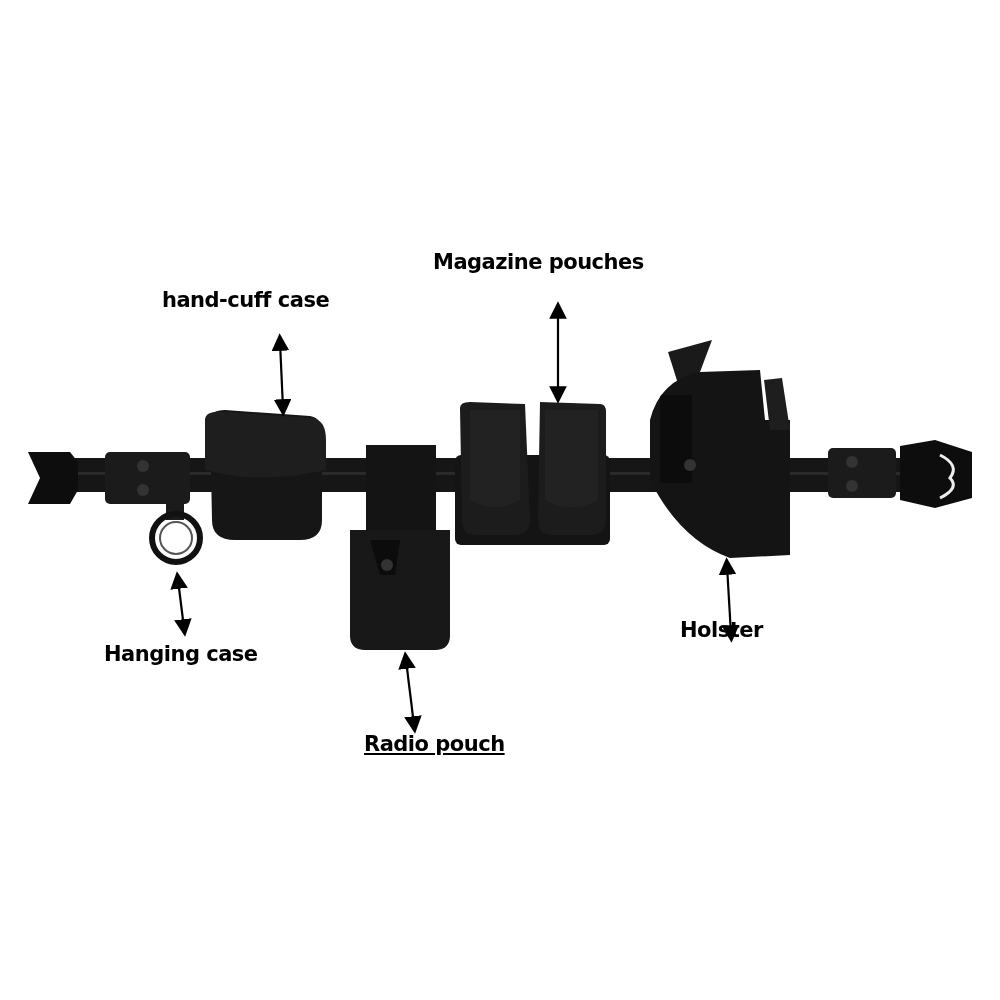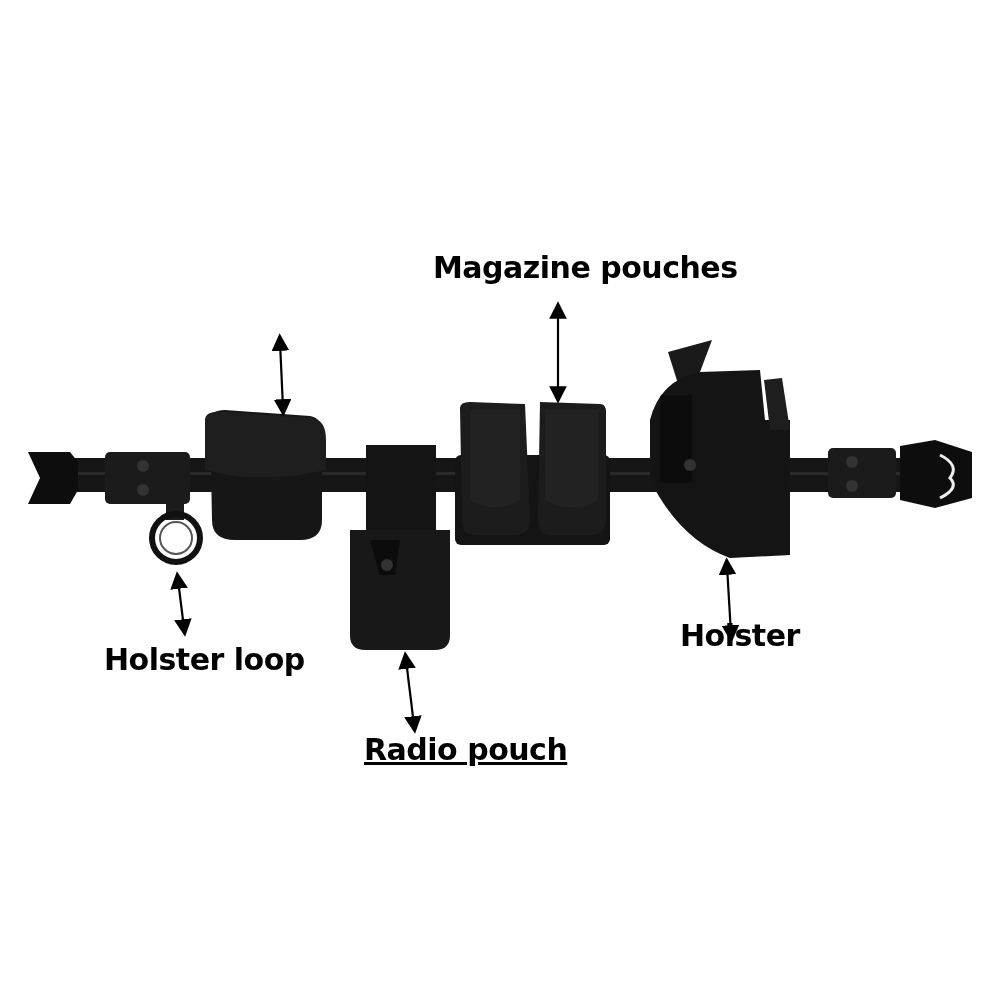--- a/index.html
+++ b/index.html
@@ -1,17 +1,17 @@
 <!DOCTYPE html>
 <html><head>
 <meta charset="utf-8">
 <style>
   html,body{margin:0;padding:0;background:#fff;}
   #canvas{position:relative;width:1000px;height:1000px;background:#fff;overflow:hidden;font-family:"DejaVu Sans",sans-serif;}
-  .label{position:absolute;font-weight:bold;font-size:30px;color:#000;white-space:nowrap;letter-spacing:-0.5px;text-align:center;}
+  .label{position:absolute;font-weight:bold;font-size:21px;color:#000;white-space:nowrap;letter-spacing:-0.5px;text-align:center;}
   svg{position:absolute;left:0;top:0;}
 </style>
 </head>
 <body>
 
 <div id="canvas">
   <svg width="1000" height="1000" viewBox="0 0 1000 1000">
     <defs>
       <marker id="ah" markerWidth="8" markerHeight="8" refX="4" refY="4" orient="auto-start-reverse">
         <path d="M0,0 L8,4 L0,8 Z" fill="#000"></path>
@@ -74,17 +74,18 @@
 
     <g stroke="#000" stroke-width="2.2" fill="none">
       <line x1="280" y1="342" x2="283" y2="408" marker-start="url(#ah)" marker-end="url(#ah)"></line>
       <line x1="558" y1="310" x2="558" y2="395" marker-start="url(#ah)" marker-end="url(#ah)"></line>
       <line x1="178" y1="580" x2="184" y2="628" marker-start="url(#ah)" marker-end="url(#ah)"></line>
       <line x1="406" y1="660" x2="414" y2="725" marker-start="url(#ah)" marker-end="url(#ah)"></line>
       <line x1="727" y1="566" x2="731" y2="634" marker-start="url(#ah)" marker-end="url(#ah)"></line>
     </g>
   </svg>
 
+  <div class="label" style="left:162px;top:288px;">hand-cuff case</div>
   <div class="label" style="left:433px;top:250px;">Magazine pouches</div>
-  <div class="label" style="left:104px;top:642px;">Holster loop</div>
+  <div class="label" style="left:104px;top:642px;">Hanging case</div>
   <div class="label" style="left:364px;top:732px;text-decoration:underline;">Radio pouch</div>
   <div class="label" style="left:680px;top:618px;">Holster</div>
 </div>
 
 </body></html>

